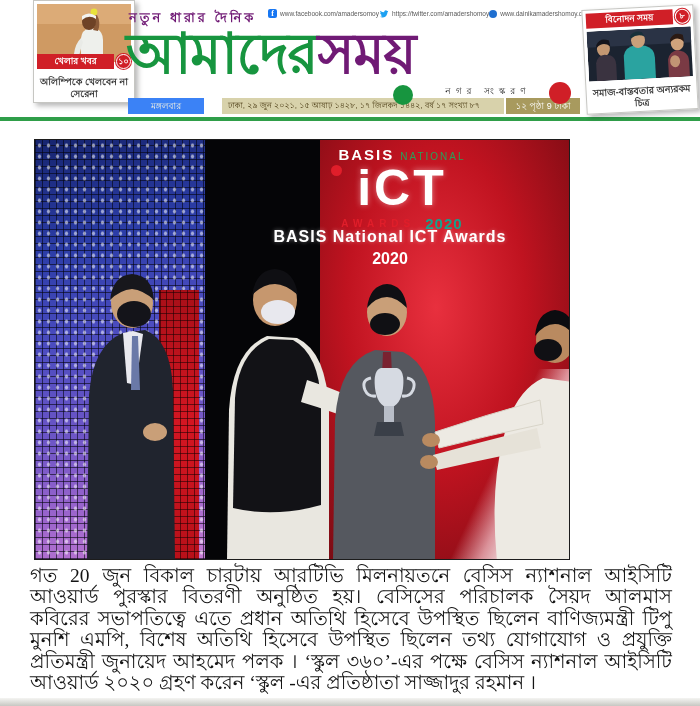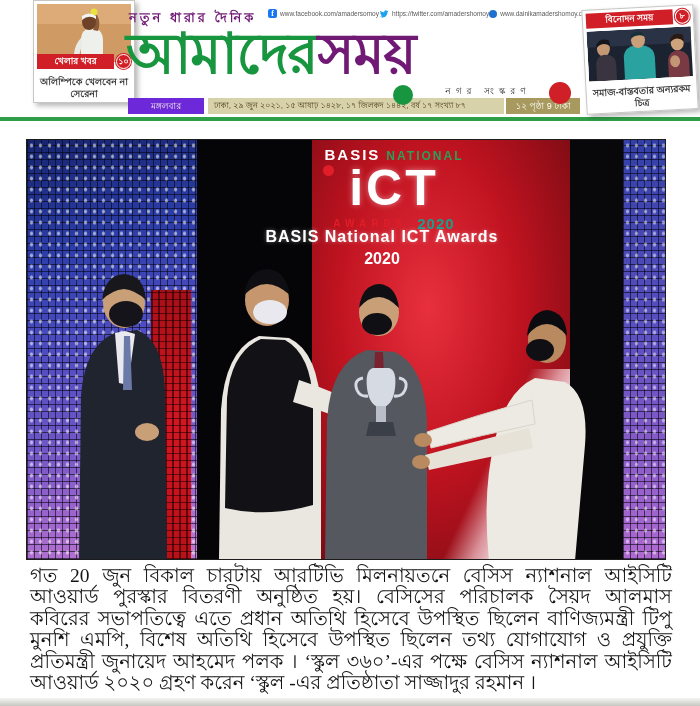--- a/index.html
+++ b/index.html
@@ -56,35 +56,35 @@
   #logo .lg-red { color:#701a75; }
   #edition {
     position:absolute; left:428px; top:84px; width:120px; text-align:center;
     font-size:9px; letter-spacing:5px; color:#2a2a2a; white-space:nowrap;
   }
   .deco-dot { position:absolute; border-radius:50%; z-index:5; }
   #green-dot { left:393px; top:85px; width:20px; height:20px; background:#17953f; }
   #red-dot { left:549px; top:82px; width:22px; height:22px; background:#d01f27; }
   #date-bar { position:absolute; left:128px; top:98px; width:452px; height:16px; display:flex; z-index:1; }
   #day-box {
-    width:76px; background:#6d28d9; color:#f6f3e2; font-size:9px;
-    display:flex; align-items:center; justify-content:center; margin-right:4px;
+    width:76px; background:#3b82f6; color:#f6f3e2; font-size:9px;
+    display:flex; align-items:center; justify-content:center; margin-right:18px;
   }
   #date-strip {
     flex:1; background:#d8d2ab; color:#4c3d15; font-size:8px; line-height:16px;
     padding-left:6px; white-space:nowrap; overflow:hidden; margin-right:2px;
   }
   #price-box {
     width:74px; background:#a89a5e; color:#ffffff; font-size:9px;
     display:flex; align-items:center; justify-content:center;
   }
   #green-rule { position:absolute; left:0; top:117px; width:700px; height:4px; background:#2f9e49; }
   
   #photo {
-    position:absolute; left:26px; top:139px; width:640px; height:421px;
+    position:absolute; left:34px; top:139px; width:536px; height:421px;
     background:#000; border:1px solid #1c1c1c; overflow:hidden;
   }
   .layer { position:absolute; top:0; bottom:0; }
   #led-left { left:0; width:170px;
     background-image:
       radial-gradient(rgba(255,255,255,.55) 1px, transparent 2.2px),
       repeating-linear-gradient(90deg, rgba(4,4,14,.6) 0 1.5px, transparent 1.5px 7px),
       repeating-linear-gradient(0deg, rgba(4,4,14,.6) 0 1.5px, transparent 1.5px 7px),
       linear-gradient(165deg,#16246e 0%,#2c3da8 25%,#4b4cc0 45%,#6b55c6 65%,#9a64cc 82%,#c47ad2 100%);
     background-size:9px 11px, auto, auto, auto;
@@ -105,21 +105,21 @@
     background-image:
       radial-gradient(rgba(255,255,255,.5) 1px, transparent 2.2px),
       repeating-linear-gradient(90deg, rgba(4,4,14,.6) 0 1.5px, transparent 1.5px 7px),
       repeating-linear-gradient(0deg, rgba(4,4,14,.6) 0 1.5px, transparent 1.5px 7px),
       linear-gradient(180deg,#3340a8 0%,#5a4fc0 45%,#8a5cc8 75%,#b06ad0 100%);
     background-size:9px 11px, auto, auto, auto;
   }
   #backdrop-logo { position:absolute; left:252px; top:6px; width:230px; text-align:center; z-index:2; }
   .bl-row1 { display:flex; justify-content:center; align-items:baseline; gap:6px; }
   .bl-basis { color:#fff; font-weight:bold; font-size:15px; letter-spacing:2px; }
-  .bl-national { color:#2aa05a; font-weight:bold; font-size:12px; letter-spacing:2px; }
+  .bl-national { color:#2aa05a; font-weight:normal; font-size:10px; letter-spacing:2px; }
   .bl-ict { position:relative; color:#fff; font-weight:bold; font-size:50px; line-height:50px; letter-spacing:3px;
     text-shadow:0 0 6px rgba(255,255,255,.45); }
   .bl-ict .i-dot { position:absolute; left:44px; top:2px; width:11px; height:11px; border-radius:50%; background:#e01e2a; }
   .bl-row3 { display:flex; justify-content:center; align-items:center; gap:10px; margin-top:2px; }
   .bl-awards { color:#e01e2a; font-weight:bold; font-size:10px; letter-spacing:5px; }
   .bl-year { color:#16a08c; font-weight:bold; font-size:15px; letter-spacing:1px; }
   #banner-line { position:absolute; left:185px; top:88px; width:340px; text-align:center; z-index:2;
     color:#fff; font-weight:bold; font-size:16px; letter-spacing:1px; text-shadow:0 0 4px rgba(255,255,255,.4); }
   #banner-year { position:absolute; left:185px; top:110px; width:340px; text-align:center; z-index:1;
     color:#fff; font-weight:bold; font-size:16px; }

